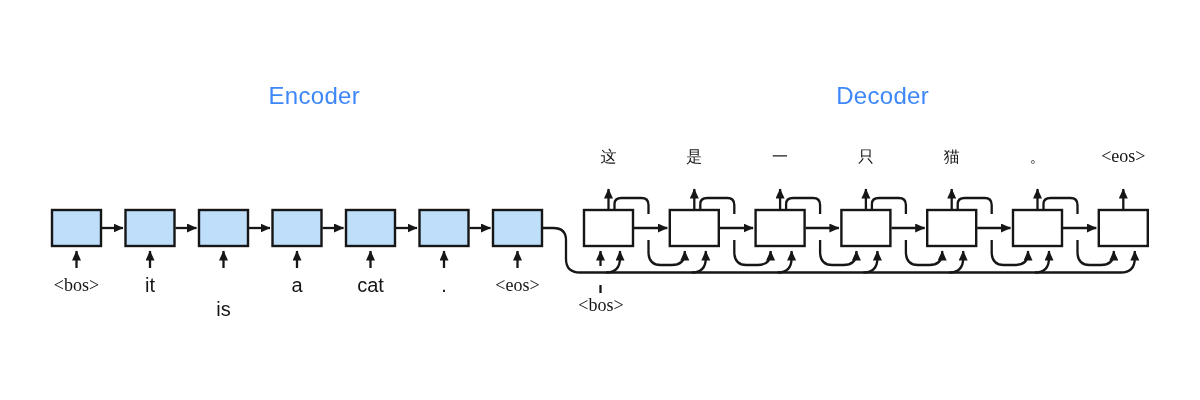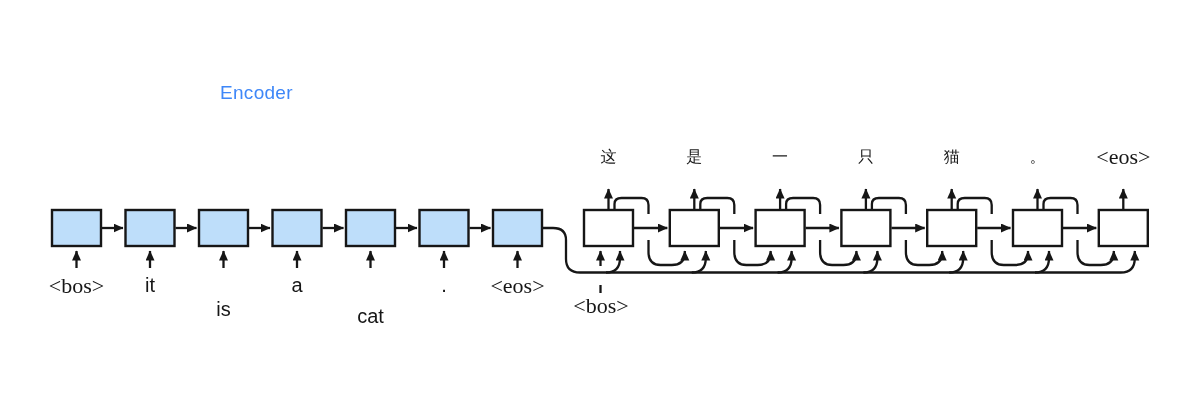--- a/index.html
+++ b/index.html
@@ -2,36 +2,37 @@
 <html><head>
 <meta charset="utf-8">
 <style>
   html,body{margin:0;padding:0;background:#ffffff;}
   #canvas{
     position:relative;width:1200px;height:400px;background:#ffffff;
     overflow:hidden;font-family:"Liberation Sans","DejaVu Sans",sans-serif;
   }
   #diagram{position:absolute;left:0;top:0;}
   .title{
-    position:absolute;width:140px;text-align:left;
-    font-size:19px;font-weight:400;letter-spacing:.3px;
+    position:absolute;width:140px;text-align:right;
+    font-size:24px;font-weight:400;letter-spacing:.3px;
   }
   .tok{
     position:absolute;width:120px;text-align:center;color:#161616;
     white-space:nowrap;line-height:19px;
   }
-  .tok-serif{font-family:"Liberation Serif","DejaVu Serif",serif;font-size:22px;text-align:center;}
+  .tok-serif{font-family:"Liberation Serif","DejaVu Serif",serif;font-size:18px;text-align:center;}
   .tok-sans{font-family:"Liberation Sans","DejaVu Sans",sans-serif;font-size:20px;}
   .tok-cjk{font-family:"DejaVu Sans","Liberation Sans",sans-serif;font-size:16px;}
 </style>
 </head>
 <body>
 
 <div id="canvas">
   <div class="title" style="left: 220px; top: 82px; color: rgb(62, 135, 248);">Encoder</div>
+  <div class="title" style="left: 789px; top: 82px; color: rgb(62, 135, 248);">Decoder</div>
   <svg id="diagram" width="1200" height="400" viewBox="0 0 1200 400">
       <defs>
         <marker id="ah" markerUnits="userSpaceOnUse" markerWidth="12" markerHeight="10" refX="9.5" refY="4.5" orient="auto">
           <path d="M0,0 L10,4.5 L0,9 Z" fill="#161616"></path>
         </marker>
       </defs>
       <rect x="52" y="210" width="49" height="36" fill="#bedefa" stroke="#161616" stroke-width="2.4"></rect>
       <path d="M 76.5,268 L 76.5,251" fill="none" stroke="#161616" stroke-width="2.3" stroke-linecap="butt" marker-end="url(#ah)"></path>
       <path d="M 102,228 L 123,228" fill="none" stroke="#161616" stroke-width="2.3" stroke-linecap="butt" marker-end="url(#ah)"></path>
       <rect x="125.5" y="210" width="49" height="36" fill="#bedefa" stroke="#161616" stroke-width="2.4"></rect>
@@ -91,21 +92,21 @@
               M 1077.5,240 V 252 Q 1077.5,265 1089.5,265 H 1100.8 Q 1113.8,265 1113.8,253 L 1113.8,251" fill="none" stroke="#161616" stroke-width="2.3" stroke-linecap="butt" marker-end="url(#ah)"></path>
       <rect x="1098.8" y="210" width="49" height="36" fill="#ffffff" stroke="#161616" stroke-width="2.4"></rect>
       <path d="M 1123.3,210 L 1123.3,189" fill="none" stroke="#161616" stroke-width="2.3" stroke-linecap="butt" marker-end="url(#ah)"></path>
       <path d="M 600.5,266 L 600.5,251" fill="none" stroke="#161616" stroke-width="2.3" stroke-linecap="butt" marker-end="url(#ah)"></path>
       <path d="M 600.5,285 L 600.5,293" fill="none" stroke="#161616" stroke-width="2.3" stroke-linecap="butt"></path>
     </svg>
 <div class="tok tok-serif" style="left: 16.5px; top: 276px;">&lt;bos&gt;</div>
     <div class="tok tok-sans" style="left: 90px; top: 276px;">it</div>
     <div class="tok tok-sans" style="left: 163.5px; top: 276px; margin-top: 24px;">is</div>
     <div class="tok tok-sans" style="left: 237px; top: 276px;">a</div>
-    <div class="tok tok-sans" style="left: 310.5px; top: 276px; margin-top: 31px;">cat</div>
+    <div class="tok tok-sans" style="left: 310.5px; top: 276px;">cat</div>
     <div class="tok tok-sans" style="left: 384px; top: 276px;">.</div>
     <div class="tok tok-serif" style="left: 457.5px; top: 276px;">&lt;eos&gt;</div>
     <div class="tok tok-cjk" style="left: 548.5px; top: 147px;">这</div>
     <div class="tok tok-cjk" style="left: 634.3px; top: 147px;">是</div>
     <div class="tok tok-cjk" style="left: 720.1px; top: 147px;">一</div>
     <div class="tok tok-cjk" style="left: 805.9px; top: 147px;">只</div>
     <div class="tok tok-cjk" style="left: 891.7px; top: 147px;">猫</div>
     <div class="tok tok-cjk" style="left: 977.5px; top: 147px;">。</div>
     <div class="tok tok-serif" style="left: 1063.3px; top: 147px;">&lt;eos&gt;</div>
     <div class="tok tok-serif" style="left: 541px; top: 296px;">&lt;bos&gt;</div>

